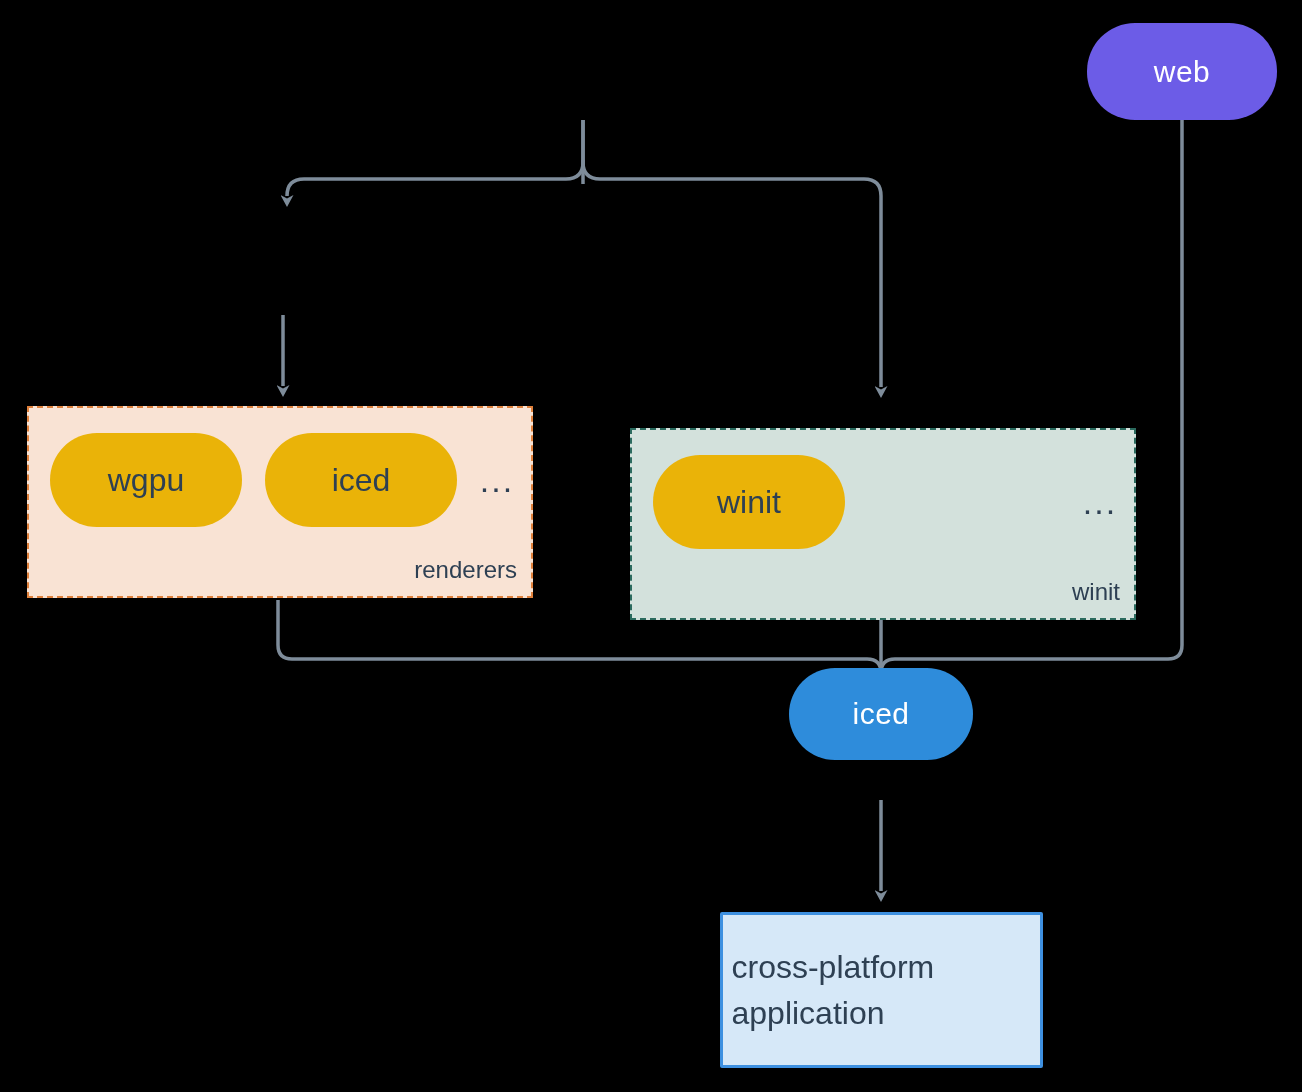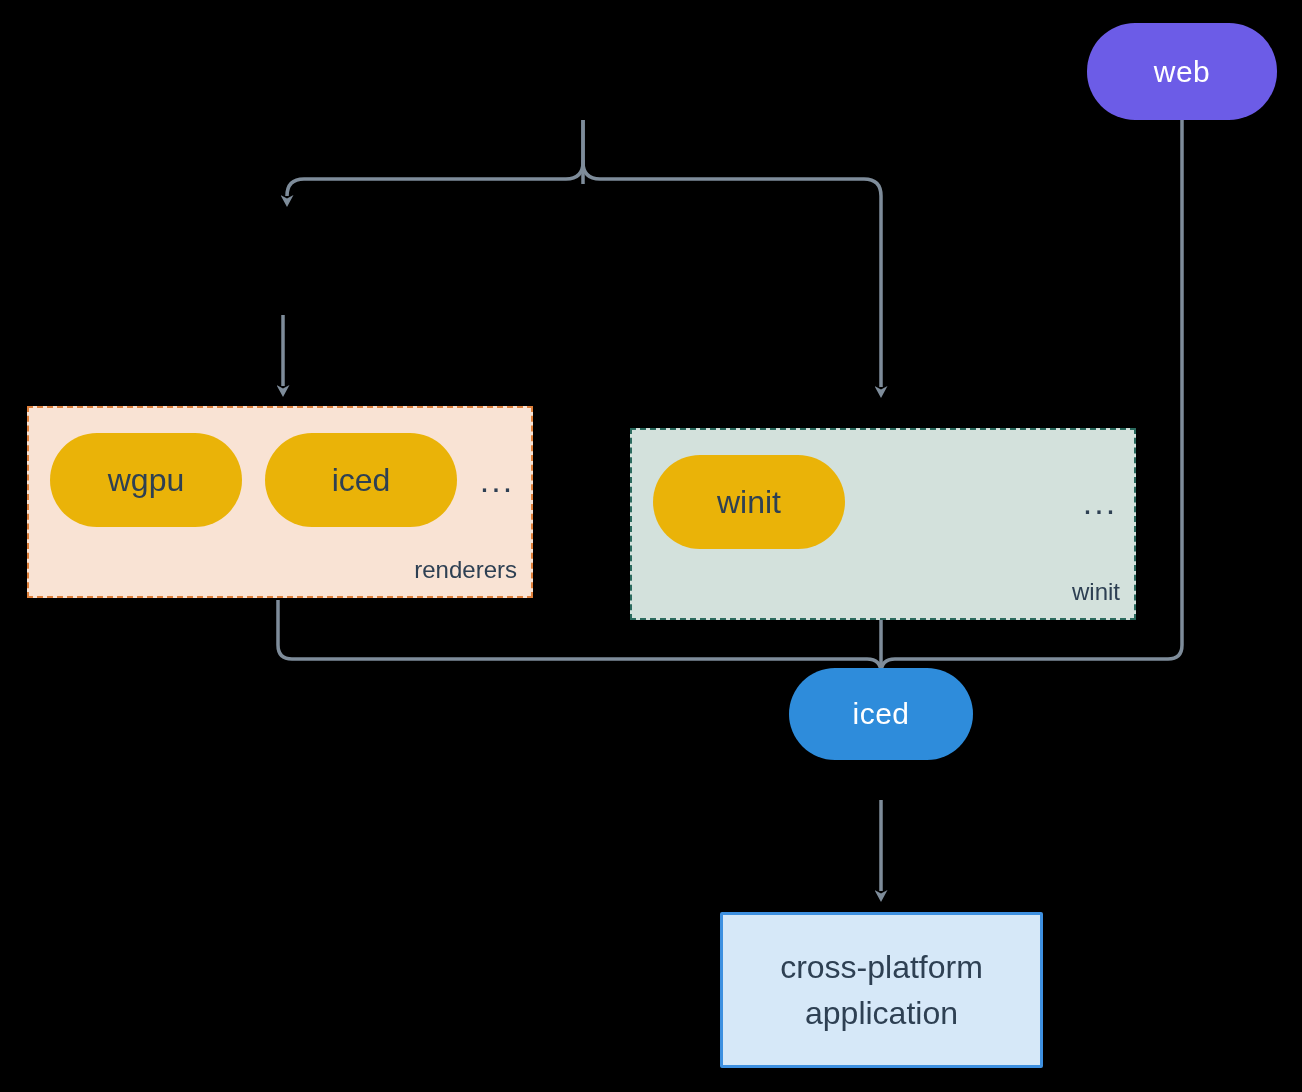--- a/index.html
+++ b/index.html
@@ -55,21 +55,21 @@
     color:var(--ink);font-size:34px;letter-spacing:2px;
   }
   .group-label{
     position:absolute;right:14px;bottom:12px;
     color:var(--ink);font-size:24px;
   }
   .appbox{
     position:absolute;z-index:2;
     left:720px;top:912px;width:323px;height:156px;
     background:var(--app-fill);border:3px solid var(--app-border);border-radius:2px;
-    display:flex;align-items:center;justify-content:center;text-align:center;
+    display:flex;align-items:center;justify-content:center;text-align:left;
     color:var(--ink);font-size:32px;line-height:46px;
   }
   .appbox .app-label{width:300px;}
 </style>
 </head>
 <body>
 
 <div class="canvas">
 
   <svg class="wires" width="1302" height="1092" viewBox="0 0 1302 1092">

